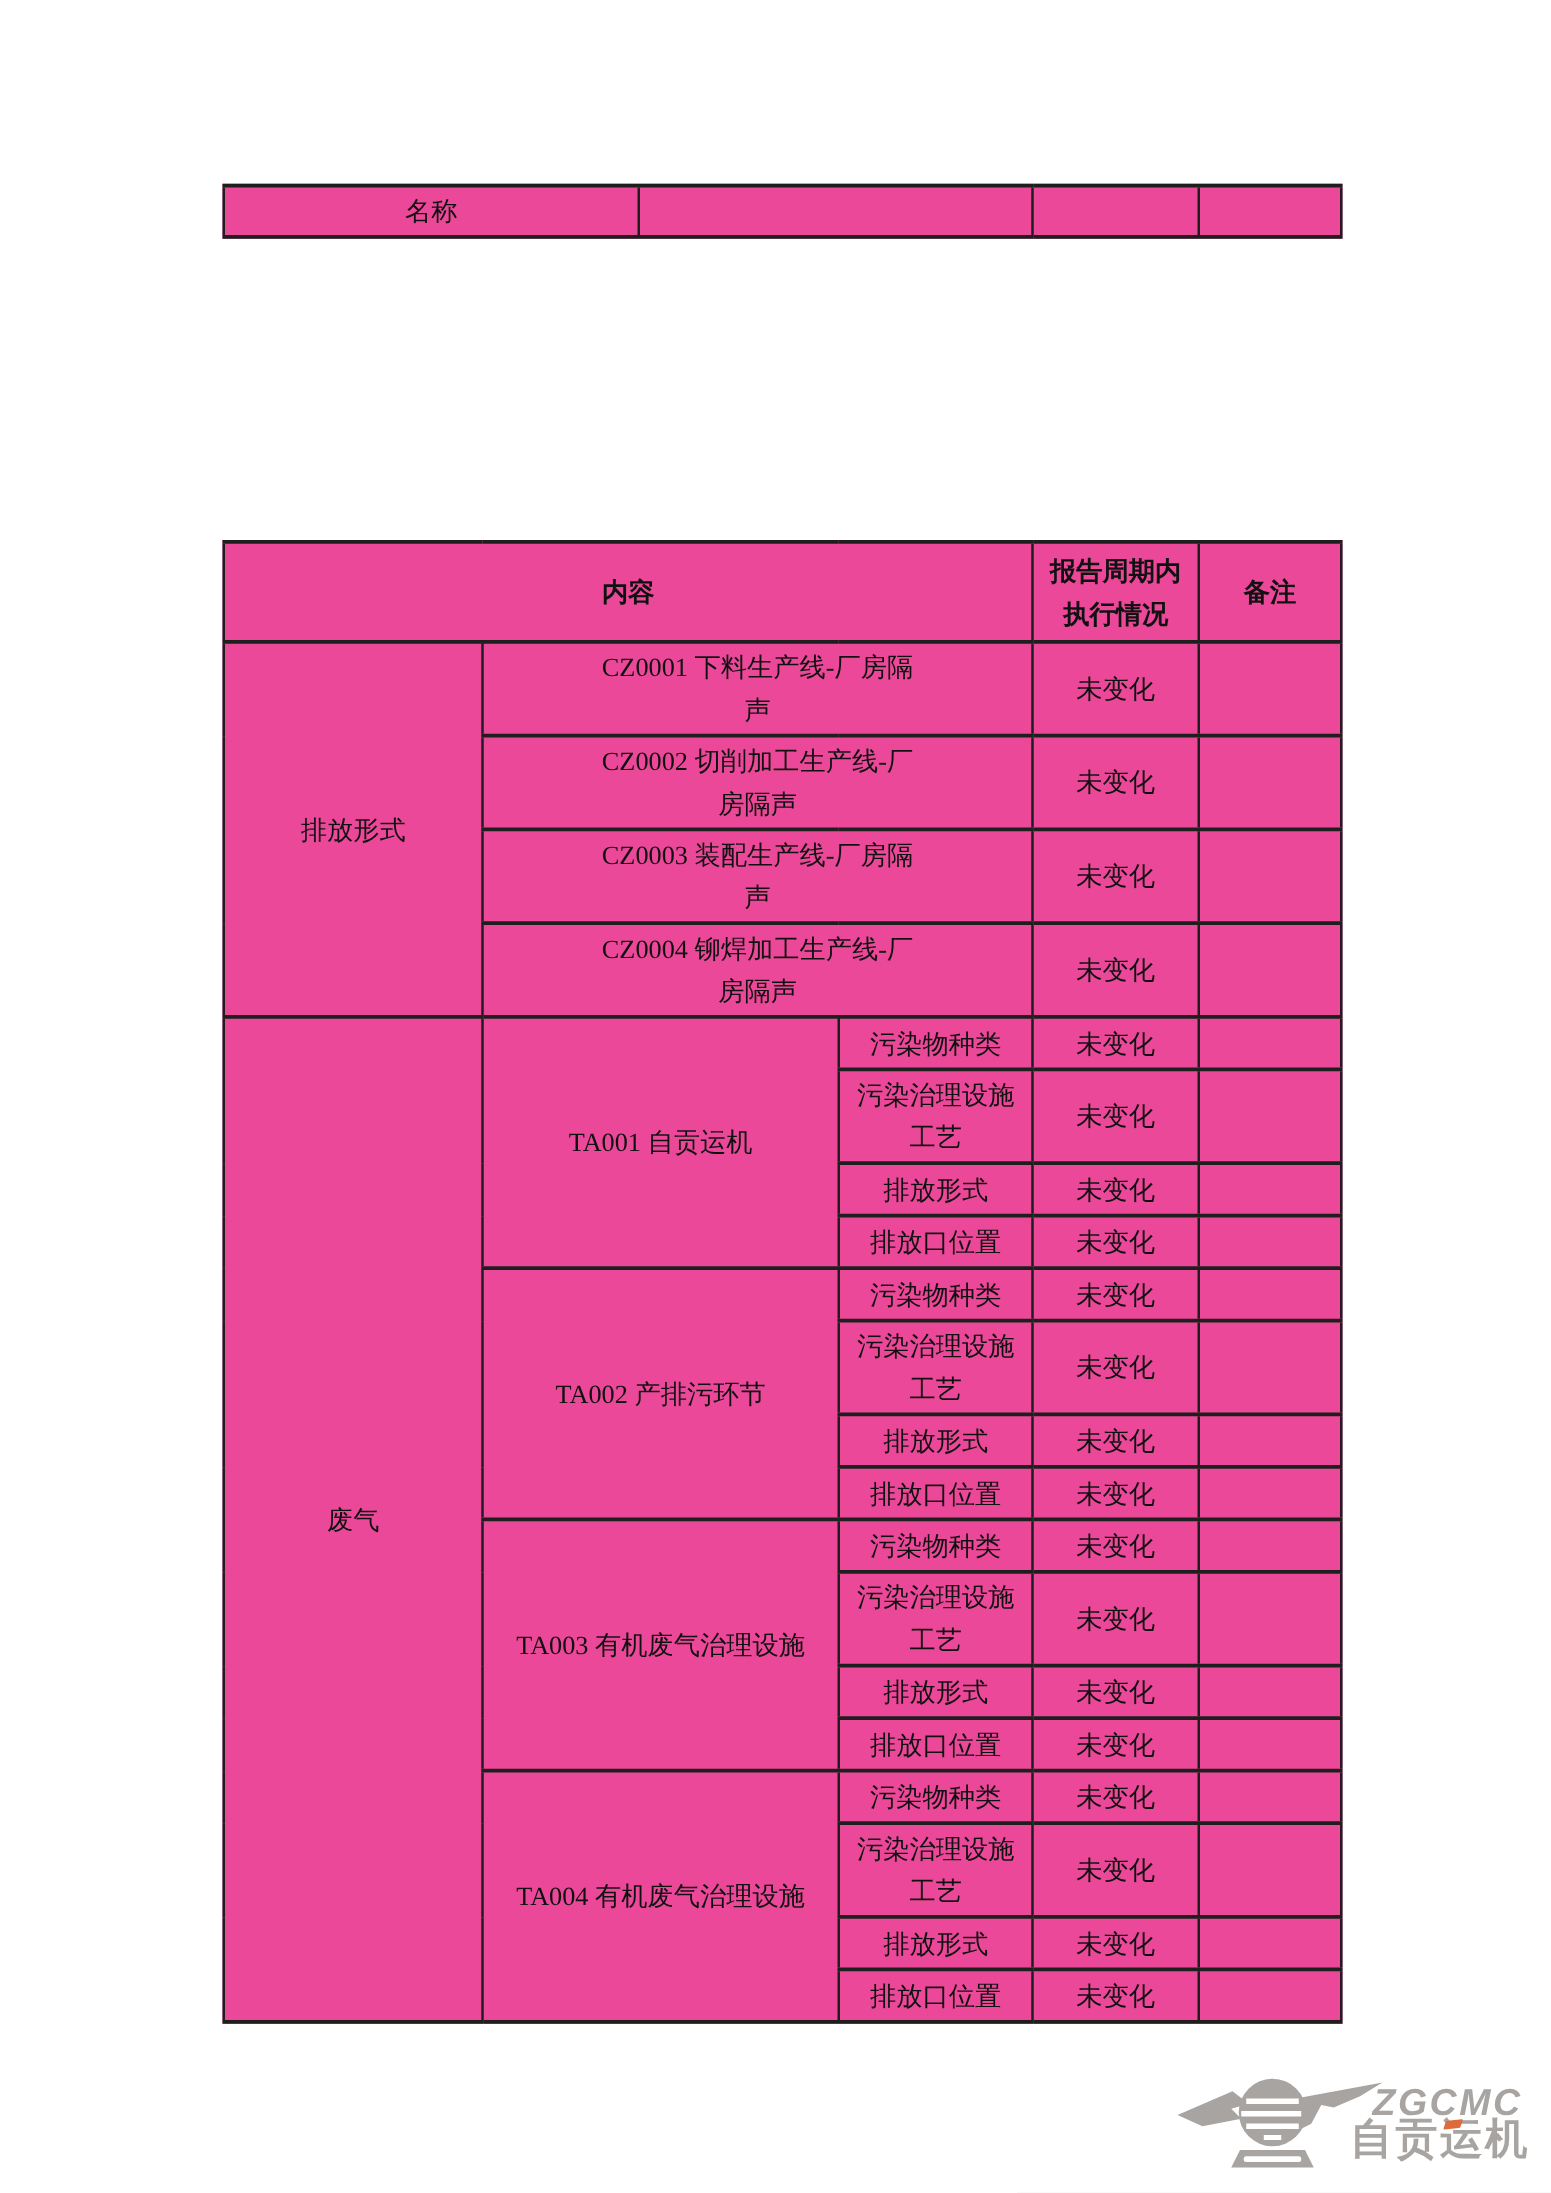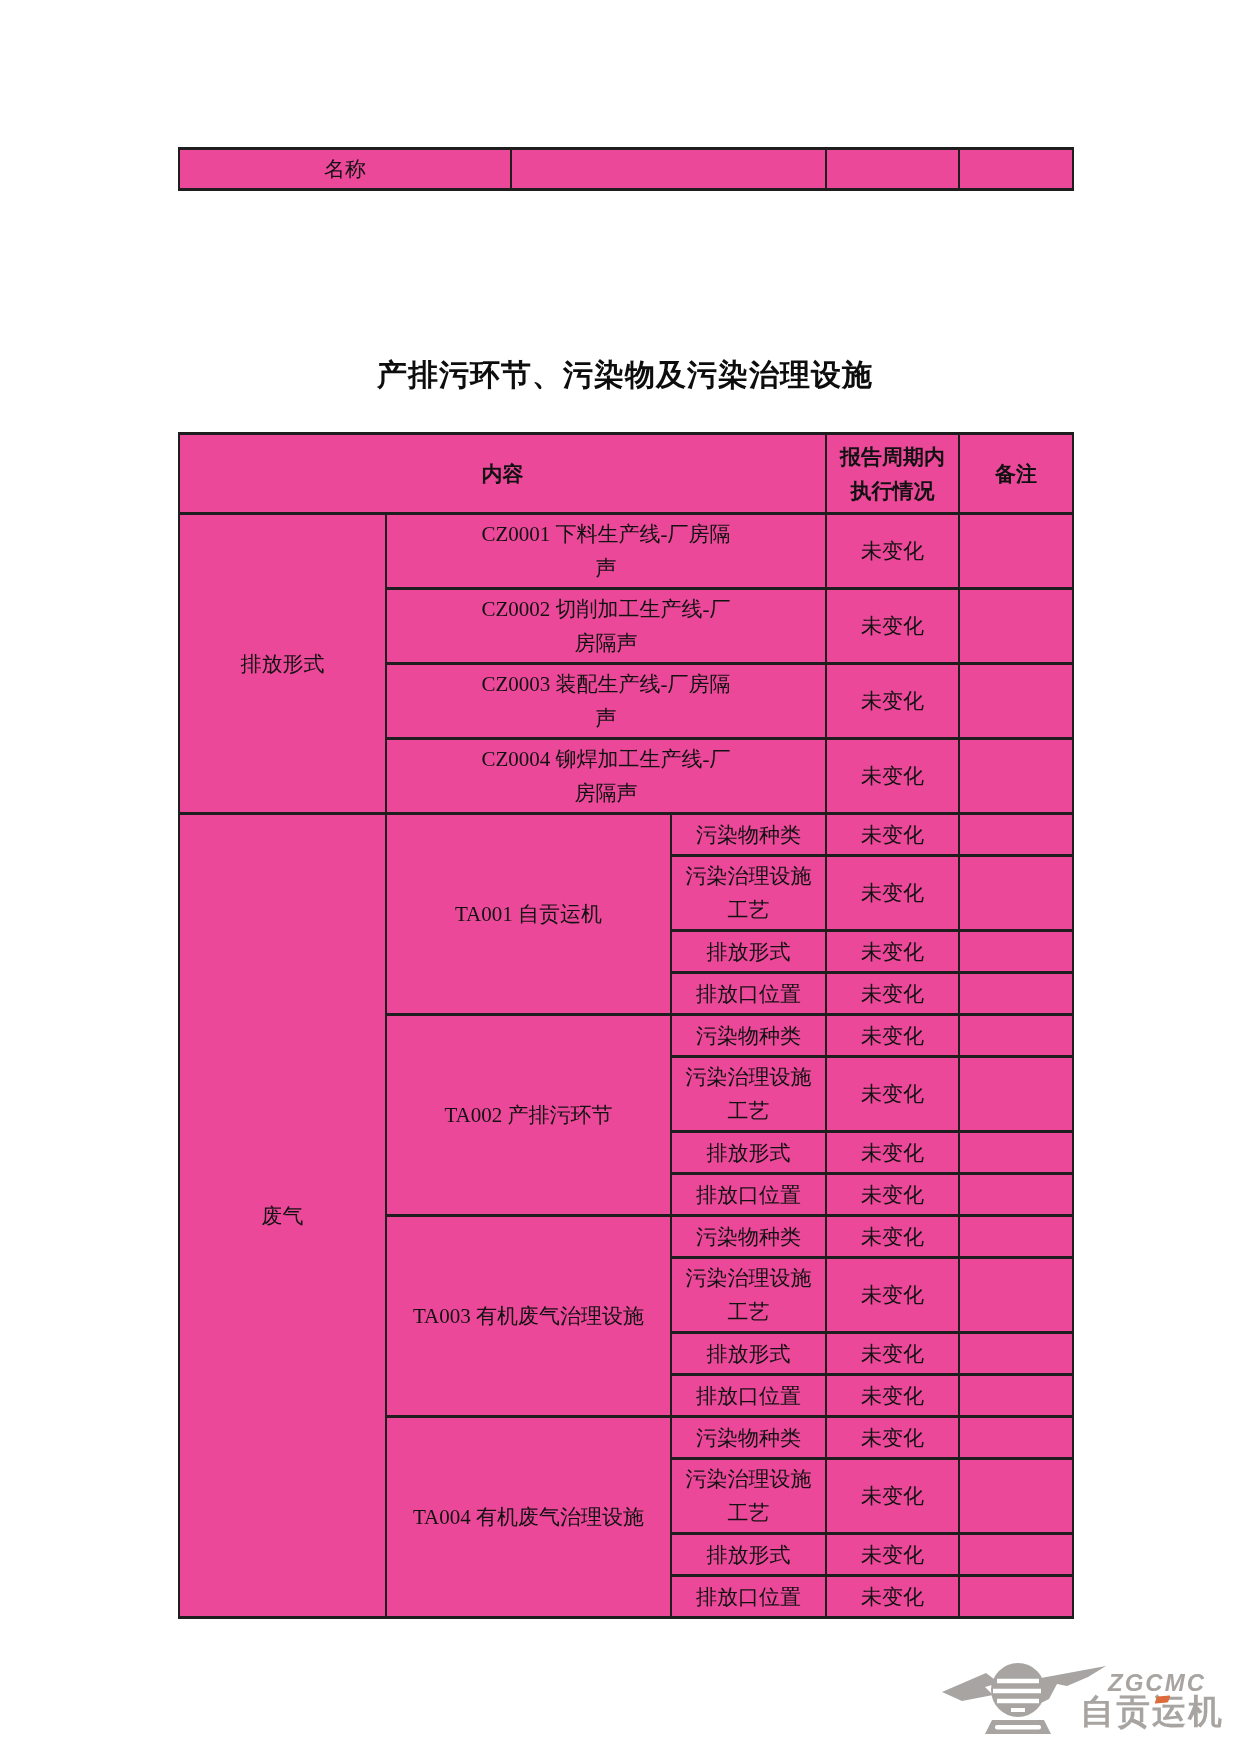--- a/index.html
+++ b/index.html
@@ -28,21 +28,21 @@
     position:absolute; left:178px; top:352px; width:894px; height:46px;
     text-align:center; font-size:30px; font-weight:bold; line-height:46px;
     letter-spacing:1px; color:#0d0d0d;
   }
   
   .logo { position:absolute; left:940px; top:1654px; width:292px; height:86px; }
   .logo-emblem { position:absolute; left:0; top:0; }
   .logo-latin {
     position:absolute; left:158px; top:16px; width:118px; text-align:center;
     font-family:"Liberation Sans","DejaVu Sans",sans-serif;
-    font-style:italic; font-weight:bold; font-size:24px; line-height:26px;
+    font-style:italic; font-weight:bold; font-size:30px; line-height:26px;
     letter-spacing:2px; color:#a7a4a1;
   }
   .logo-cjk {
     position:absolute; left:136px; top:40px; width:152px;
     font-weight:bold; font-size:34px; line-height:36px; letter-spacing:2px;
     color:#a7a4a1; white-space:nowrap;text-align:center;
   }
   .logo-accent {
     position:absolute; left:216px; top:42px; width:13px; height:7px;
     background:#dd6b3c; transform:skewX(-24deg) rotate(-6deg);
@@ -64,21 +64,20 @@
     <tbody>
         <tr class="rh40">
       <td>名称</td>
       <td></td>
       <td></td>
       <td></td>
     </tr>
   </tbody>
     </table>
 
-  <div class="doc-title">产排污环节、污染物及污染治理设施</div>
 
   <table class="main-table">
     <colgroup>
         <col style="width:207px">
         <col style="width:285px">
         <col style="width:155px">
         <col style="width:133px">
         <col style="width:114px">
       </colgroup>
     <tbody>

